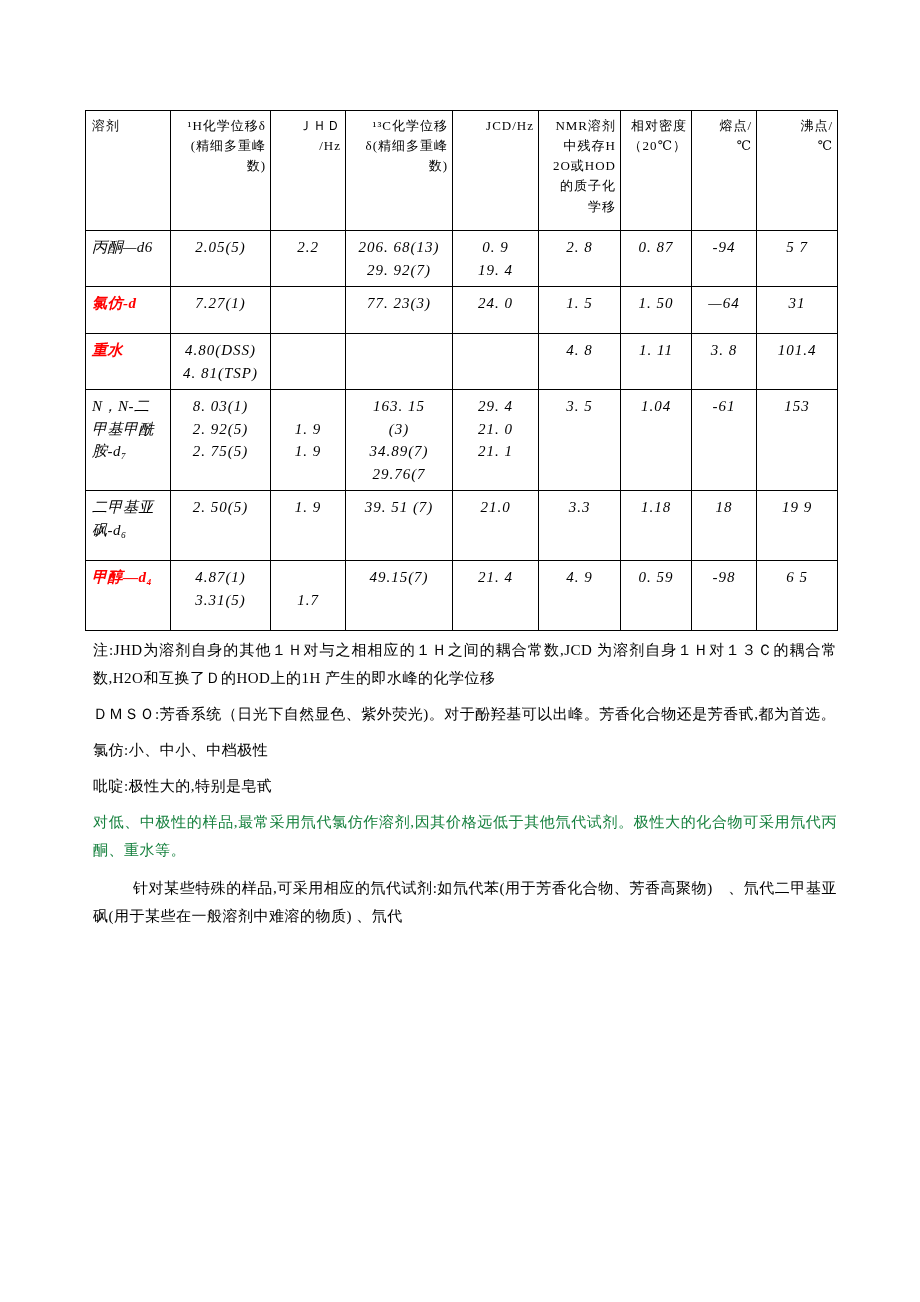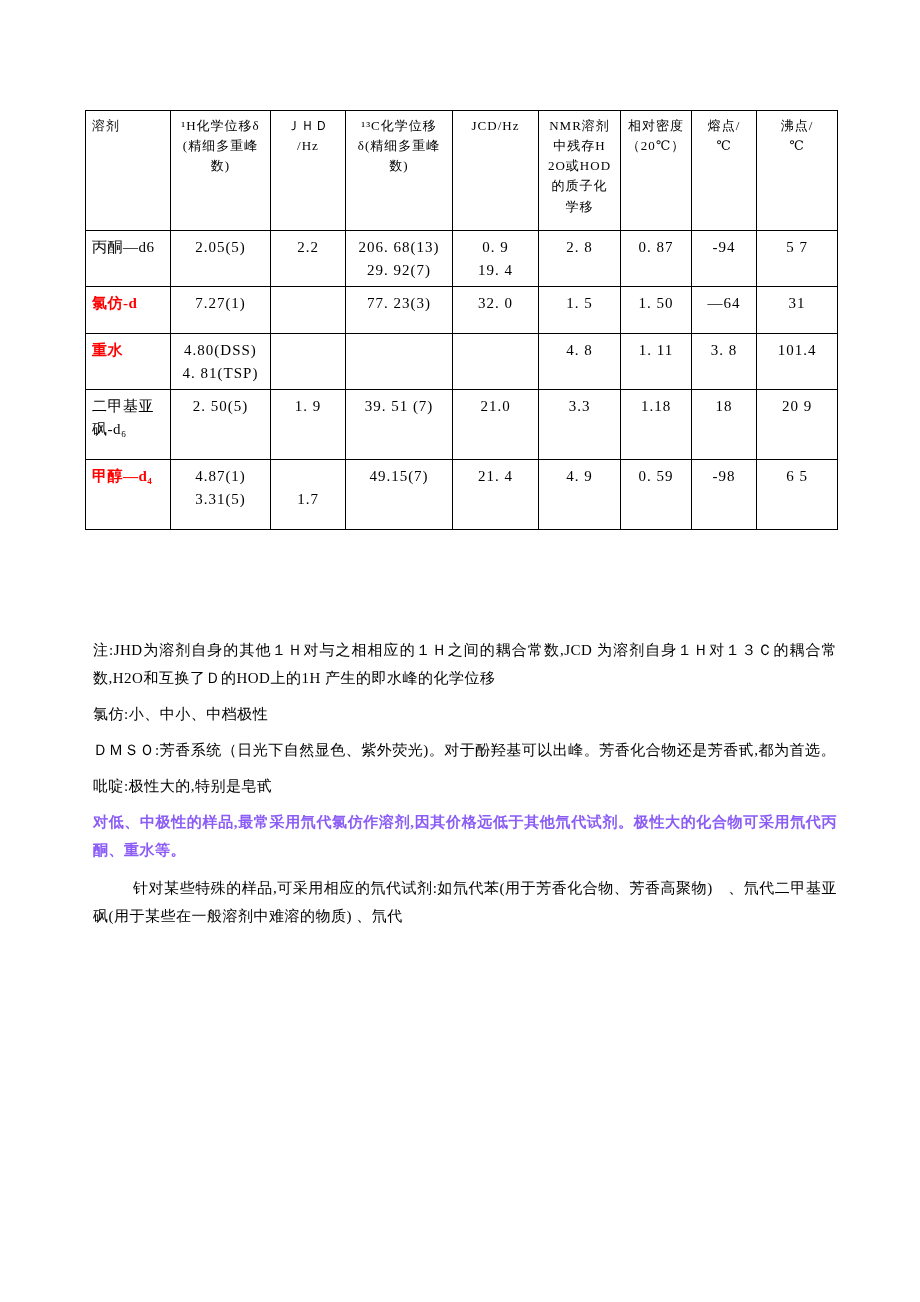--- a/index.html
+++ b/index.html
@@ -26,49 +26,50 @@
   table.nmr-table td {
     border: 1px solid #000;
     vertical-align: top;
     padding: 5px 4px;
     white-space: pre-line;
     overflow: hidden;
   }
   td.th {
     font-size: 13px;
     line-height: 1.55;
-    text-align: center;
+    text-align: right;
     letter-spacing: 1px;
   }
   td.th.first { text-align: left; padding-left: 6px; }
   td.cell {
     font-size: 15px;
     line-height: 1.5;
     text-align: center;
     letter-spacing: 1px;
+    font-style: italic;
   }
   td.cell.label {
     text-align: left;
     padding-left: 6px;
     letter-spacing: 0.5px;
   }
   .red { color: #ff0000; font-weight: bold; }
   .notes {
     position: absolute;
     left: 85px; top: 628px;
     width: 760px;
   }
   .note {
     margin: 8px;
     font-size: 15px;
     line-height: 28px;
     text-align: justify;
     letter-spacing: 0.5px;
   }
-  .note.red-bold { color: #8b5cf6; font-weight: bold; }
+  .note.red-bold { color: #15803d; font-weight: normal; }
   .note.indent { text-indent: 40px; margin-top: 10px; }
 </style>
 </head>
 <body>
 
 <div class="page">
 
   <table class="nmr-table">
     <colgroup>
       <col style="width:85px">
@@ -118,72 +119,94 @@
         <td class="cell">0. 87</td>
         <td class="cell">-94</td>
         <td class="cell">5 7</td>
       </tr>
 
       <tr style="height:47px">
         <td class="cell label red">氯仿-d</td>
         <td class="cell">7.27(1)</td>
         <td class="cell"></td>
         <td class="cell">77. 23(3)</td>
-        <td class="cell">32. 0</td>
+        <td class="cell">24. 0</td>
         <td class="cell">1. 5</td>
         <td class="cell">1. 50</td>
         <td class="cell">—64</td>
         <td class="cell">31</td>
       </tr>
 
       <tr style="height:48px">
         <td class="cell label red">重水</td>
         <td class="cell">4.80(DSS)
 4. 81(TSP)</td>
         <td class="cell"></td>
         <td class="cell"></td>
         <td class="cell"></td>
         <td class="cell">4. 8</td>
         <td class="cell">1. 11</td>
         <td class="cell">3. 8</td>
         <td class="cell">101.4</td>
       </tr>
 
+      <tr style="height:100px">
+        <td class="cell label">N，N-二
+甲基甲酰
+胺-d₇</td>
+        <td class="cell">8. 03(1)
+2. 92(5)
+2. 75(5)</td>
+        <td class="cell">
+1. 9
+1. 9</td>
+        <td class="cell">163. 15
+(3)
+34.89(7)
+29.76(7</td>
+        <td class="cell">29. 4
+21. 0
+21. 1</td>
+        <td class="cell">3. 5</td>
+        <td class="cell">1.04</td>
+        <td class="cell">-61</td>
+        <td class="cell">153</td>
+      </tr>
 
       <tr style="height:70px">
         <td class="cell label">二甲基亚
 砜-d₆</td>
         <td class="cell">2. 50(5)</td>
         <td class="cell">1. 9</td>
         <td class="cell">39. 51 (7)</td>
         <td class="cell">21.0</td>
         <td class="cell">3.3</td>
         <td class="cell">1.18</td>
         <td class="cell">18</td>
-        <td class="cell">20 9</td>
+        <td class="cell">19 9</td>
       </tr>
 
       <tr style="height:70px">
         <td class="cell label red">甲醇—d₄</td>
         <td class="cell">4.87(1)
 3.31(5)</td>
         <td class="cell">
 1.7</td>
         <td class="cell">49.15(7)</td>
         <td class="cell">21. 4</td>
         <td class="cell">4. 9</td>
         <td class="cell">0. 59</td>
         <td class="cell">-98</td>
         <td class="cell">6 5</td>
       </tr>
     </tbody>
   </table>
 
   <div class="notes">
     <p class="note">注:JHD为溶剂自身的其他１Ｈ对与之相相应的１Ｈ之间的耦合常数,JCD 为溶剂自身１Ｈ对１３Ｃ的耦合常数,H2O和互换了Ｄ的HOD上的1H 产生的即水峰的化学位移</p>
+    <p class="note">ＤＭＳＯ:芳香系统（日光下自然显色、紫外荧光)。对于酚羟基可以出峰。芳香化合物还是芳香甙,都为首选。</p>
     <p class="note">氯仿:小、中小、中档极性</p>
-    <p class="note">ＤＭＳＯ:芳香系统（日光下自然显色、紫外荧光)。对于酚羟基可以出峰。芳香化合物还是芳香甙,都为首选。</p>
     <p class="note">吡啶:极性大的,特别是皂甙</p>
     <p class="note red-bold">对低、中极性的样品,最常采用氘代氯仿作溶剂,因其价格远低于其他氘代试剂。极性大的化合物可采用氘代丙酮、重水等。</p>
     <p class="note indent">针对某些特殊的样品,可采用相应的氘代试剂:如氘代苯(用于芳香化合物、芳香高聚物)　、氘代二甲基亚砜(用于某些在一般溶剂中难溶的物质) 、氘代</p>
   </div>
 
 </div>
 
 </body></html>

